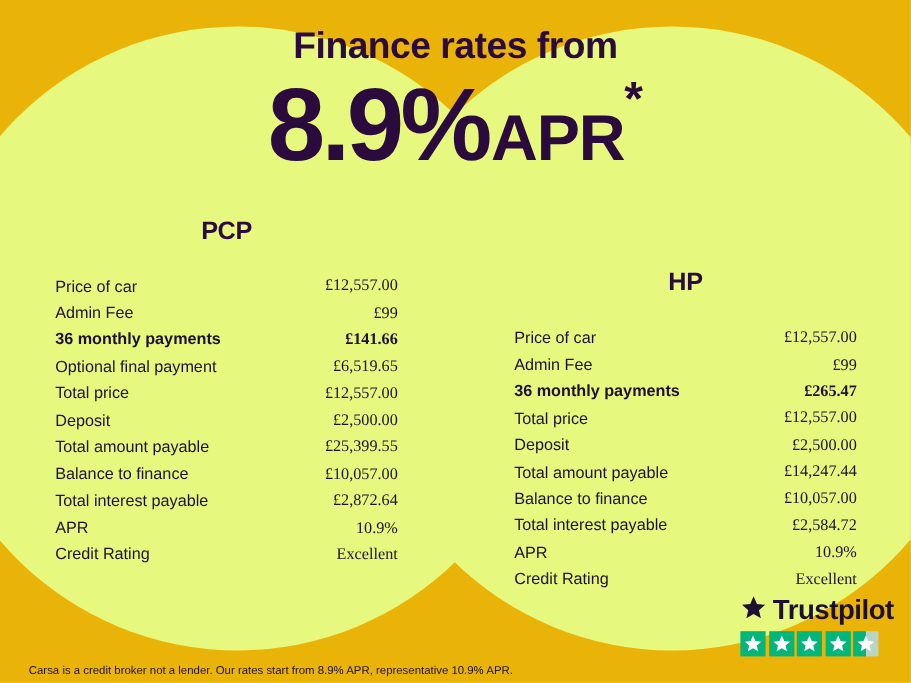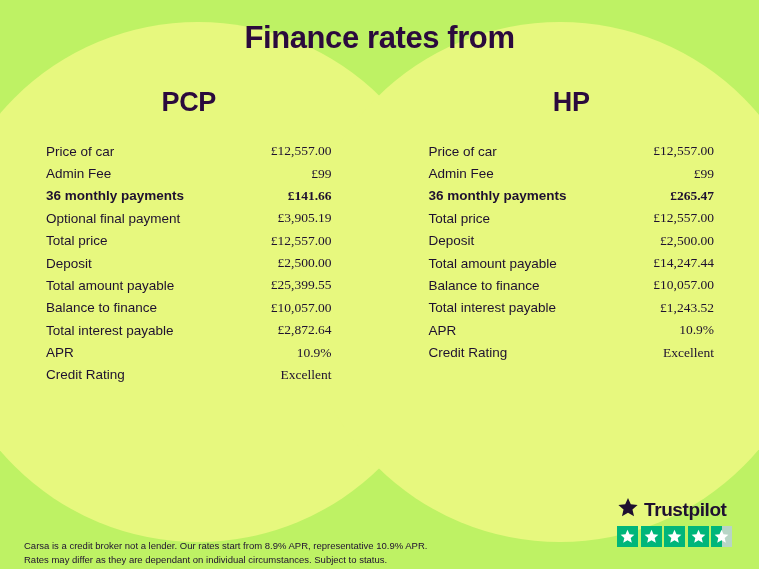--- a/index.html
+++ b/index.html
@@ -10,21 +10,21 @@
     width: 759px;
     height: 569px;
     font-family: "Liberation Sans", sans-serif;
     background: #e8f667;
     overflow: hidden;
   }
   .poster {
     position: relative;
     width: 759px;
     height: 569px;
-    background: #bef264;
+    background: #eab308;
     overflow: hidden;
   }
   
   .blob {
     position: absolute;
     border-radius: 50%;
     background: #e7f87e;
     pointer-events: none;
   }
   .blob.left {
@@ -84,25 +84,26 @@
   }
   .col {
     width: 50%;
     box-sizing: border-box;
   }
   .col.left-col {
     padding: 0 48px 0 46px;
   }
   .col.right-col {
     padding: 0 45px 0 49px;
+    margin-top: 43px;
   }
   .col-title {
     text-align: center;
     color: #2b0a3d;
-    font-size: 27px;
+    font-size: 21px;
     font-weight: bold;
     margin-bottom: 22px;
     letter-spacing: -0.3px;
   }
   .row {
     display: flex;
     justify-content: space-between;
     align-items: center;
     color: #1e1030;
     font-size: 13.5px;
@@ -136,21 +137,21 @@
     width: 120px;
   }
   .tp-top {
     display: flex;
     align-items: center;
     gap: 5px;
     justify-content: flex-start;
   }
   .tp-name {
     color: #1e1030;
-    font-size: 19px;
+    font-size: 23px;
     font-weight: bold;
     letter-spacing: -0.4px;
   }
   .tp-stars {
     display: flex;
     gap: 2.5px;
     margin-top: 4px;
   }
   .tp-star {
     width: 21px;
@@ -169,41 +170,44 @@
 <body>
 
 <div class="poster">
   <div class="blob left"></div>
   <div class="blob right"></div>
 
   <div class="content">
 
     <div class="headline">Finance rates from</div>
 
+    <div class="big-rate">
+      <span class="num">8.9%</span><span class="apr">APR</span><span class="star">*</span>
+    </div>
 
     <div class="columns">
 
       <div class="col left-col">
         <div class="col-title">PCP</div>
 
         <div class="row">
           <span class="label">Price of car</span>
           <span class="value">£12,557.00</span>
         </div>
         <div class="row">
           <span class="label">Admin Fee</span>
           <span class="value">£99</span>
         </div>
         <div class="row highlight">
           <span class="label">36 monthly payments</span>
           <span class="value">£141.66</span>
         </div>
         <div class="row">
           <span class="label">Optional final payment</span>
-          <span class="value">£3,905.19</span>
+          <span class="value">£6,519.65</span>
         </div>
         <div class="row">
           <span class="label">Total price</span>
           <span class="value">£12,557.00</span>
         </div>
         <div class="row">
           <span class="label">Deposit</span>
           <span class="value">£2,500.00</span>
         </div>
         <div class="row">
@@ -254,37 +258,36 @@
         <div class="row">
           <span class="label">Total amount payable</span>
           <span class="value">£14,247.44</span>
         </div>
         <div class="row">
           <span class="label">Balance to finance</span>
           <span class="value">£10,057.00</span>
         </div>
         <div class="row">
           <span class="label">Total interest payable</span>
-          <span class="value">£1,243.52</span>
+          <span class="value">£2,584.72</span>
         </div>
         <div class="row">
           <span class="label">APR</span>
           <span class="value">10.9%</span>
         </div>
         <div class="row">
           <span class="label">Credit Rating</span>
           <span class="value">Excellent</span>
         </div>
       </div>
 
     </div>
 
     <div class="footer">
       <div>Carsa is a credit broker not a lender. Our rates start from 8.9% APR, representative 10.9% APR.</div>
-      <div>Rates may differ as they are dependant on individual circumstances. Subject to status.</div>
     </div>
 
     <div class="trustpilot">
       <div class="tp-top">
         <span>
           <svg width="22" height="21" viewBox="0 0 24 24">
               <polygon points="12,1 15.2,8.4 23,9.1 17.1,14.3 18.9,22 12,17.9 5.1,22 6.9,14.3 1,9.1 8.8,8.4" fill="#1e1030"></polygon>
             </svg>
         </span>
         <span class="tp-name">Trustpilot</span>

